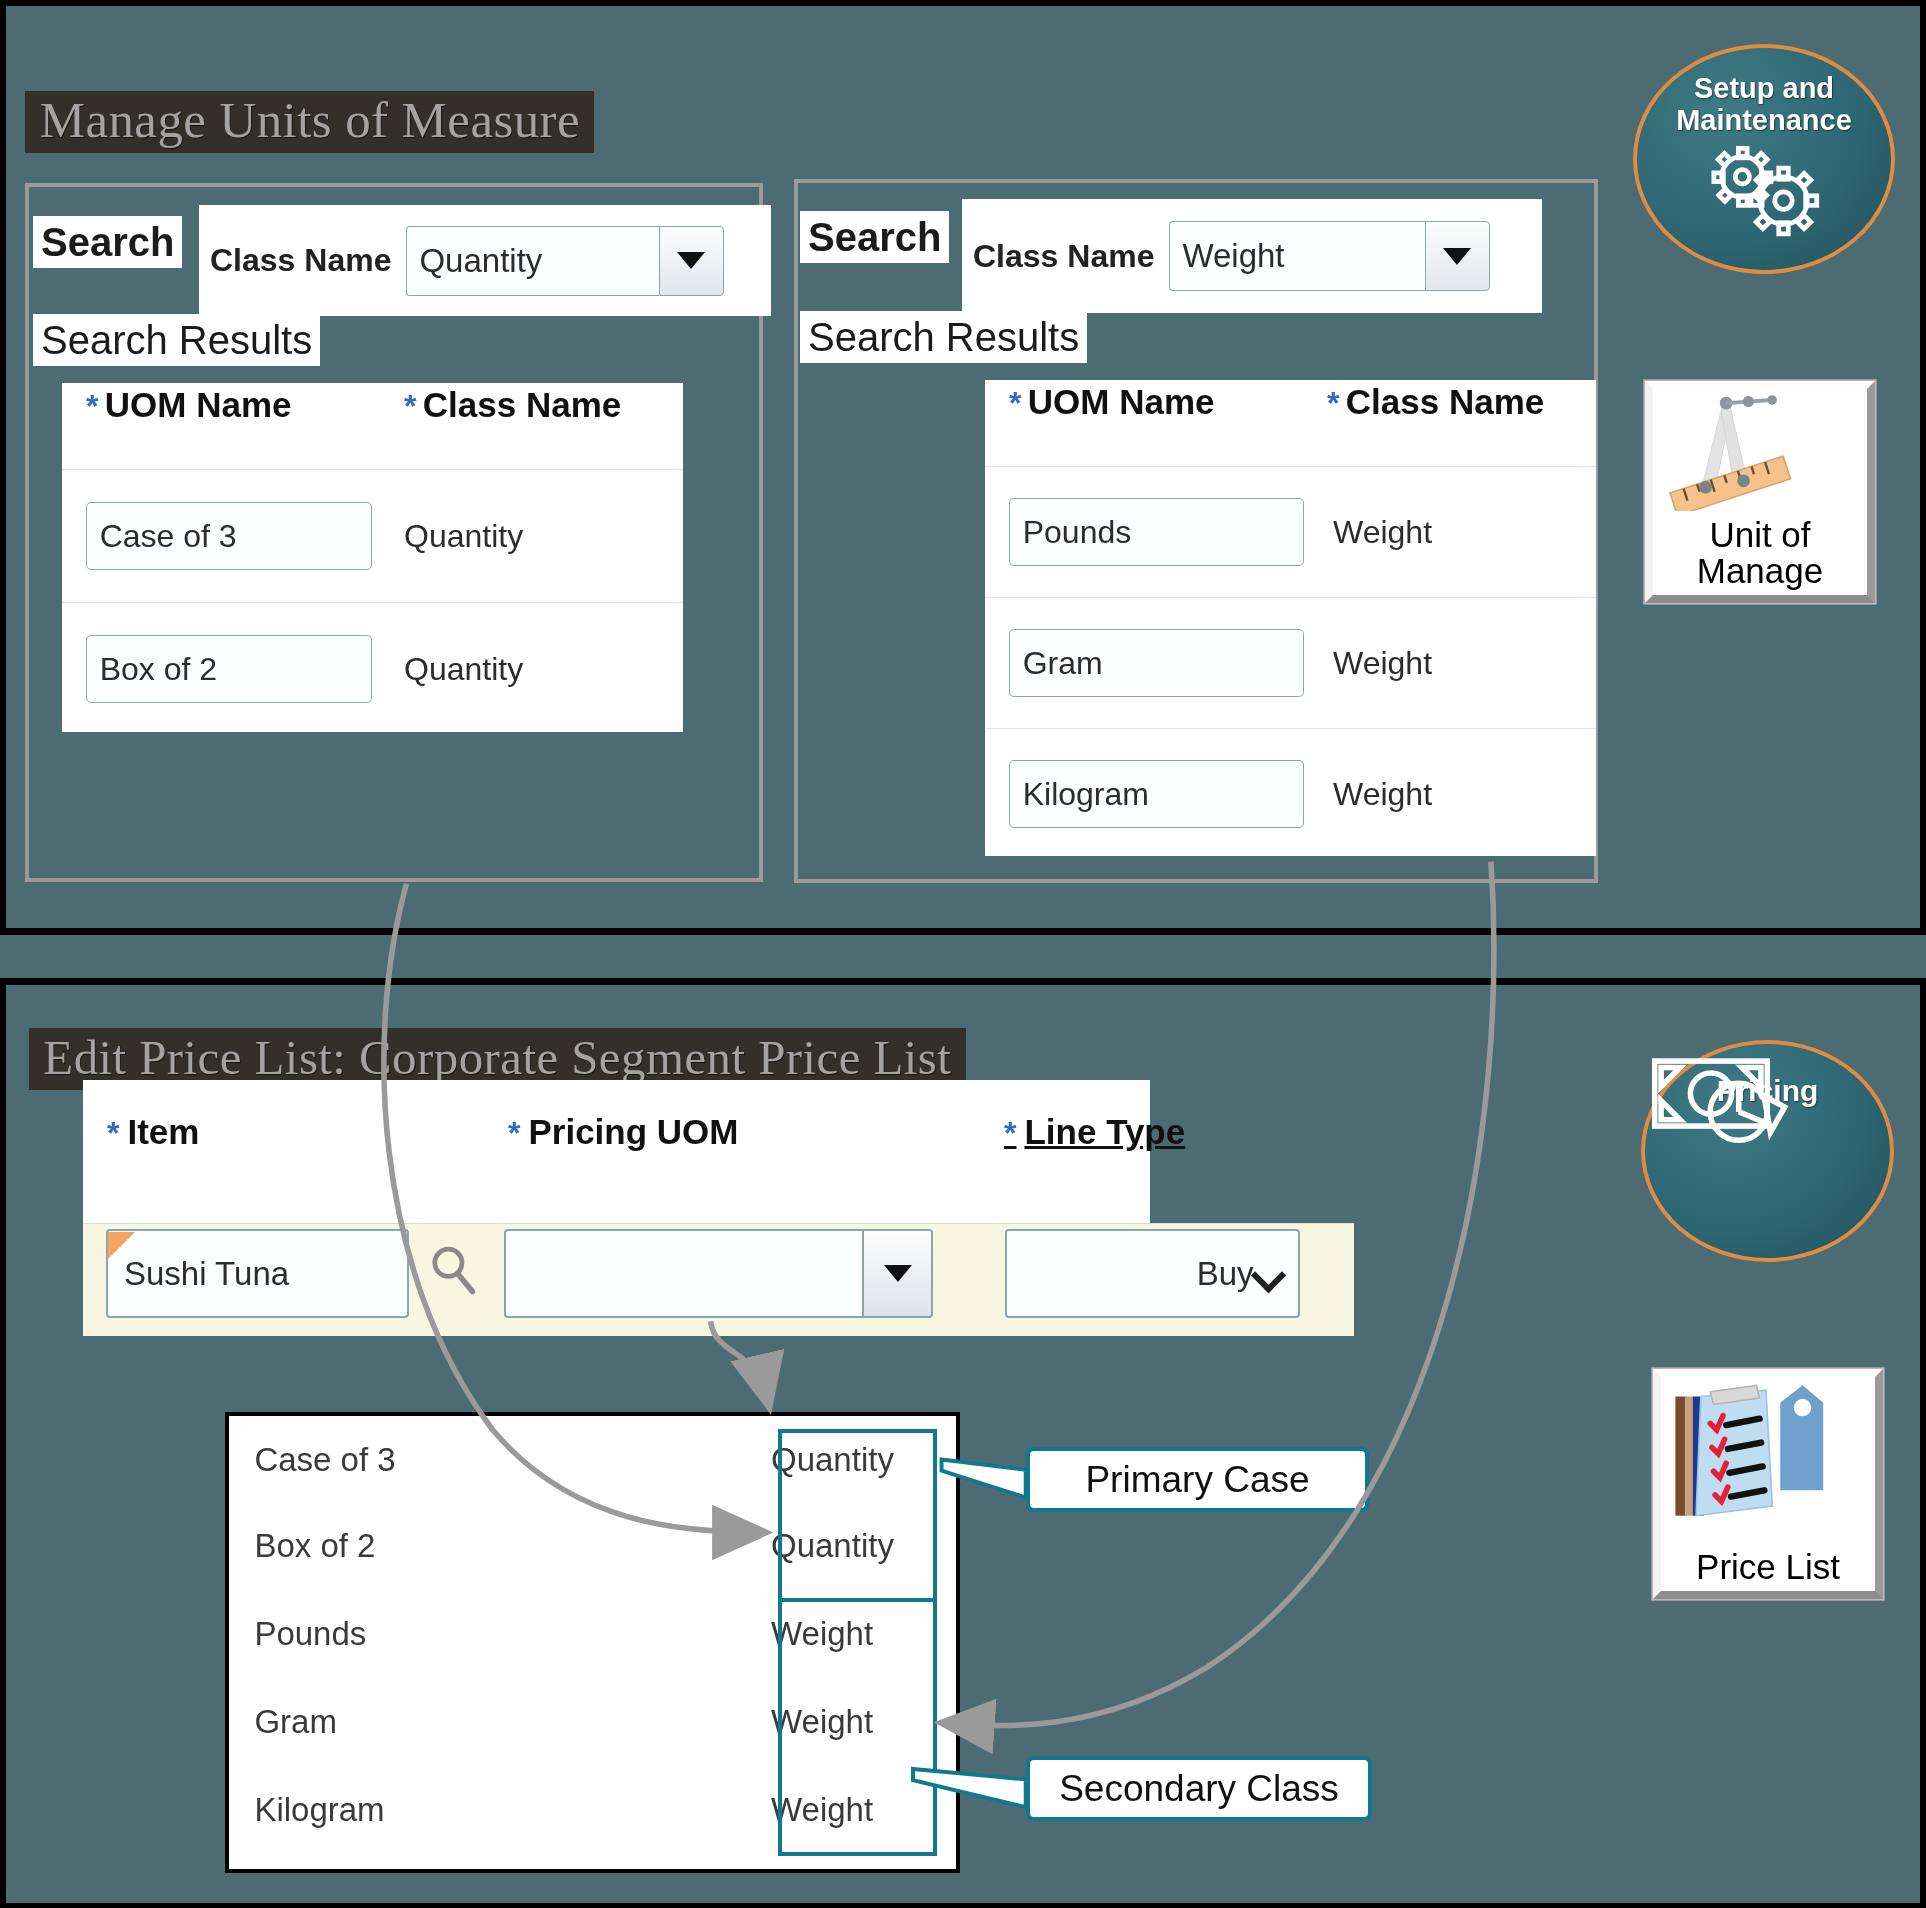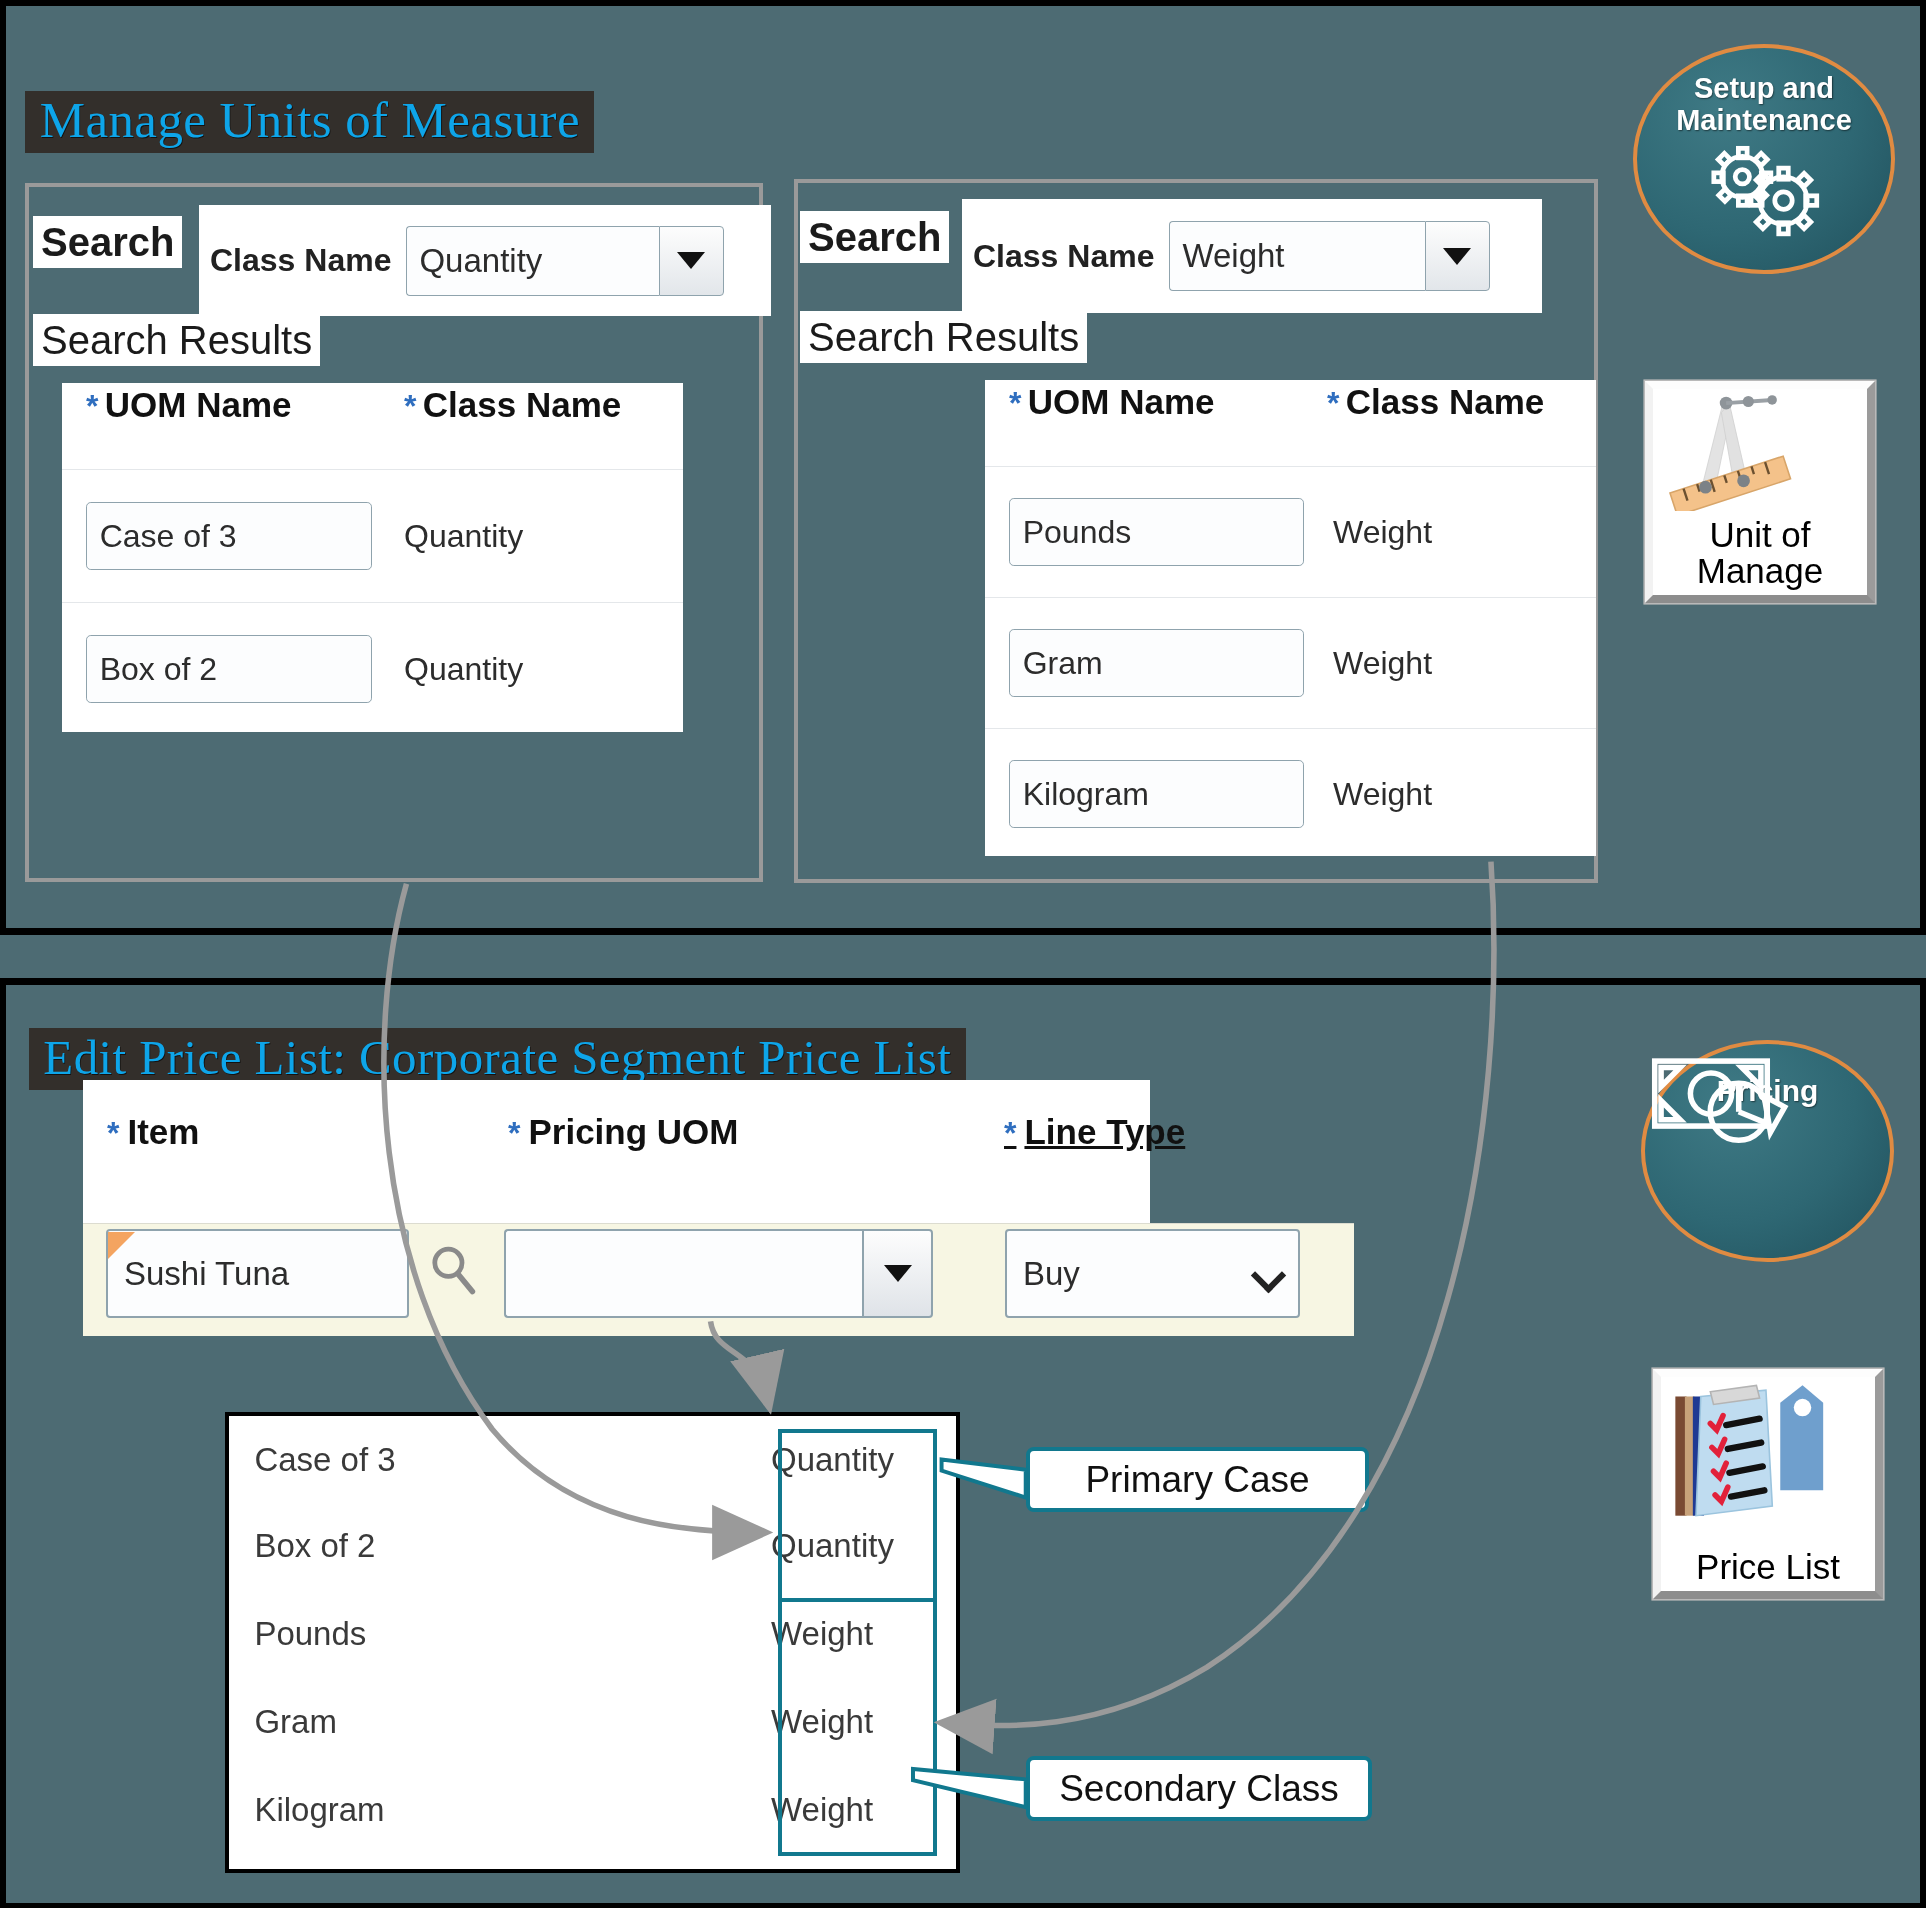--- a/index.html
+++ b/index.html
@@ -8,21 +8,21 @@
     background:#4d6b73;
     font-family:"Liberation Sans", sans-serif;
   }
   .canvas{position:absolute;inset:0;}
 
   
   .sec-divider{position:absolute;left:0;width:1926px;height:7.1px;background:#000;}
 
   
   .ribbon{
-    position:absolute;background:#332f2b;color:#0ea5e9;
+    position:absolute;background:#332f2b;color:#a3a3a3;
     font-family:"Liberation Serif", serif;
     font-weight:400;letter-spacing:0.4px;
     display:flex;align-items:center;
     padding:3.2px 14.3px 6.4px 14.3px;
     box-sizing:border-box;
     text-shadow:0.8px 0.8px 0 rgba(0,0,0,.6);
   }
 
   
   .panel{position:absolute;border:4px solid #9a9a9a;box-sizing:border-box;}
@@ -316,21 +316,21 @@
     <line x1="40" y1="40" x2="58" y2="62" stroke="#8a8a8a" stroke-width="7" stroke-linecap="round"></line>
   </svg>
 
   <div class="lov2" style="left:504px;top:1229px;width:429px;height:89px;">
     <div class="txt"></div>
     <div class="btn">
       <span class="caret-down"></span>
     </div>
   </div>
 
-  <div class="sel" style="left:1005px;top:1229px;width:295px;height:89px;">
+  <div class="sel" style="left:1005px;top:1229px;width:295px;height:89px;justify-content:flex-end;">
     <span>Buy</span>
     <span class="chev"></span>
   </div>
 
   <div class="popup" style="left:225px;top:1412px;width:735px;height:461px;">
     <div class="pname" style="left:25.4px;top:25.4px;">Case of 3</div>
     <div class="pname" style="left:25.4px;top:111px;">Box of 2</div>
     <div class="pname" style="left:25.4px;top:199px;">Pounds</div>
     <div class="pname" style="left:25.4px;top:287px;">Gram</div>
     <div class="pname" style="left:25.4px;top:375px;">Kilogram</div>

